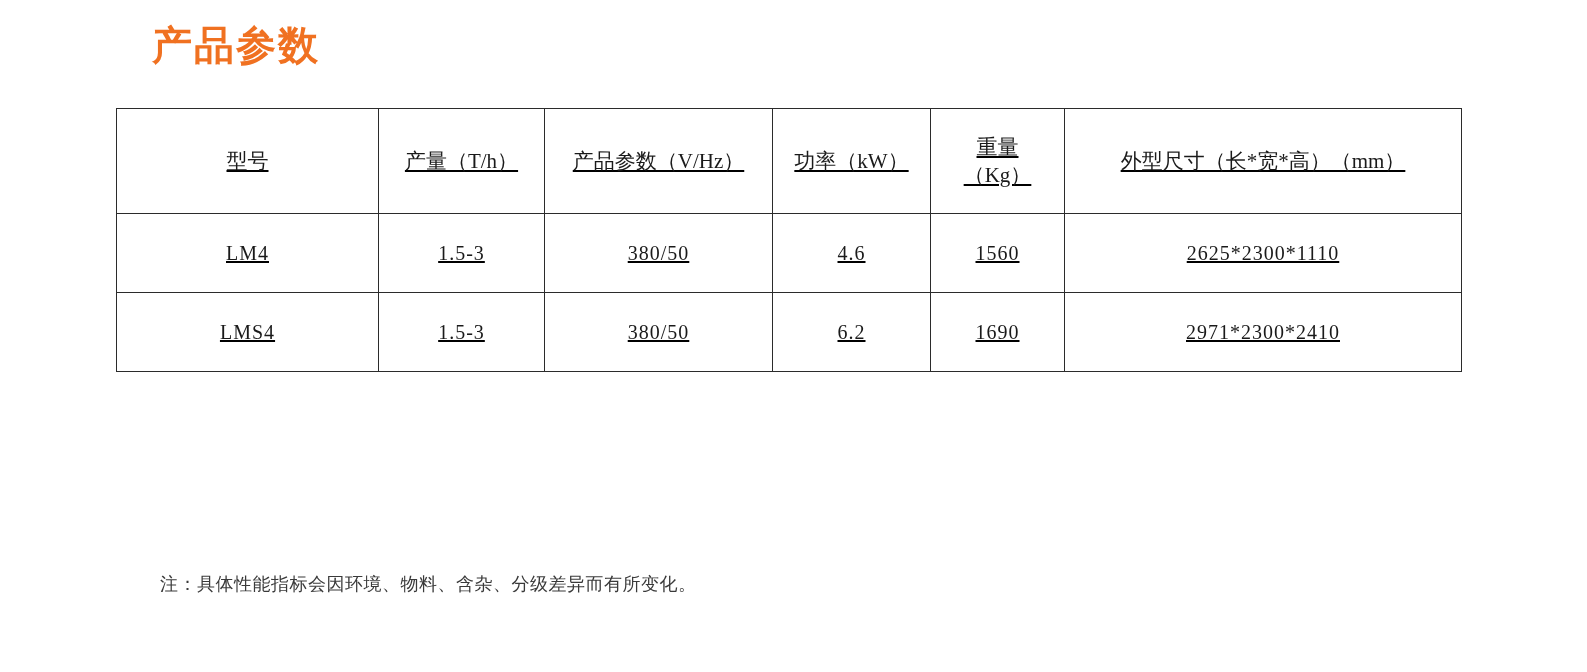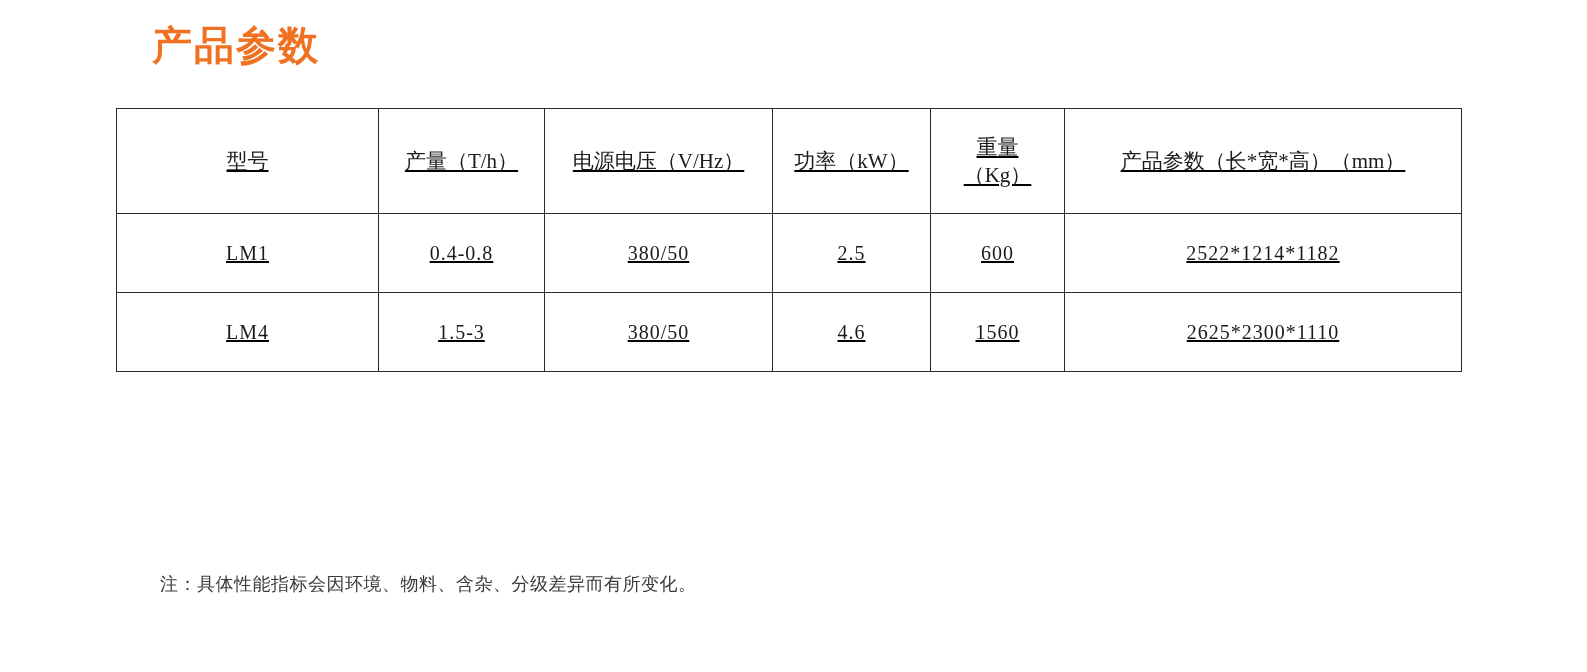--- a/index.html
+++ b/index.html
@@ -93,45 +93,45 @@
         <col class="col-1">
         <col class="col-2">
         <col class="col-3">
         <col class="col-4">
         <col class="col-5">
       </colgroup>
       <thead>
         <tr>
           <th>型号</th>
           <th>产量（T/h）</th>
-          <th>电源电压（V/Hz）</th>
+          <th>产品参数（V/Hz）</th>
           <th>功率（kW）</th>
           <th>
             <span class="hdr-two-line">重量</span>
             <span class="hdr-two-line">（Kg）</span>
           </th>
-          <th>产品参数（长*宽*高）（mm）</th>
+          <th>外型尺寸（长*宽*高）（mm）</th>
         </tr>
       </thead>
       <tbody>
-        <tr>
-          <td>LM1</td>
-          <td>0.4-0.8</td>
-          <td>380/50</td>
-          <td>2.5</td>
-          <td>600</td>
-          <td>2522*1214*1182</td>
-        </tr>
         <tr>
           <td>LM4</td>
           <td>1.5-3</td>
           <td>380/50</td>
           <td>4.6</td>
           <td>1560</td>
           <td>2625*2300*1110</td>
+        </tr>
+        <tr>
+          <td>LMS4</td>
+          <td>1.5-3</td>
+          <td>380/50</td>
+          <td>6.2</td>
+          <td>1690</td>
+          <td>2971*2300*2410</td>
         </tr>
       </tbody>
     </table>
   </div>
 
   <div class="note">注：具体性能指标会因环境、物料、含杂、分级差异而有所变化。</div>
 
 </div>
 
 </body></html>

